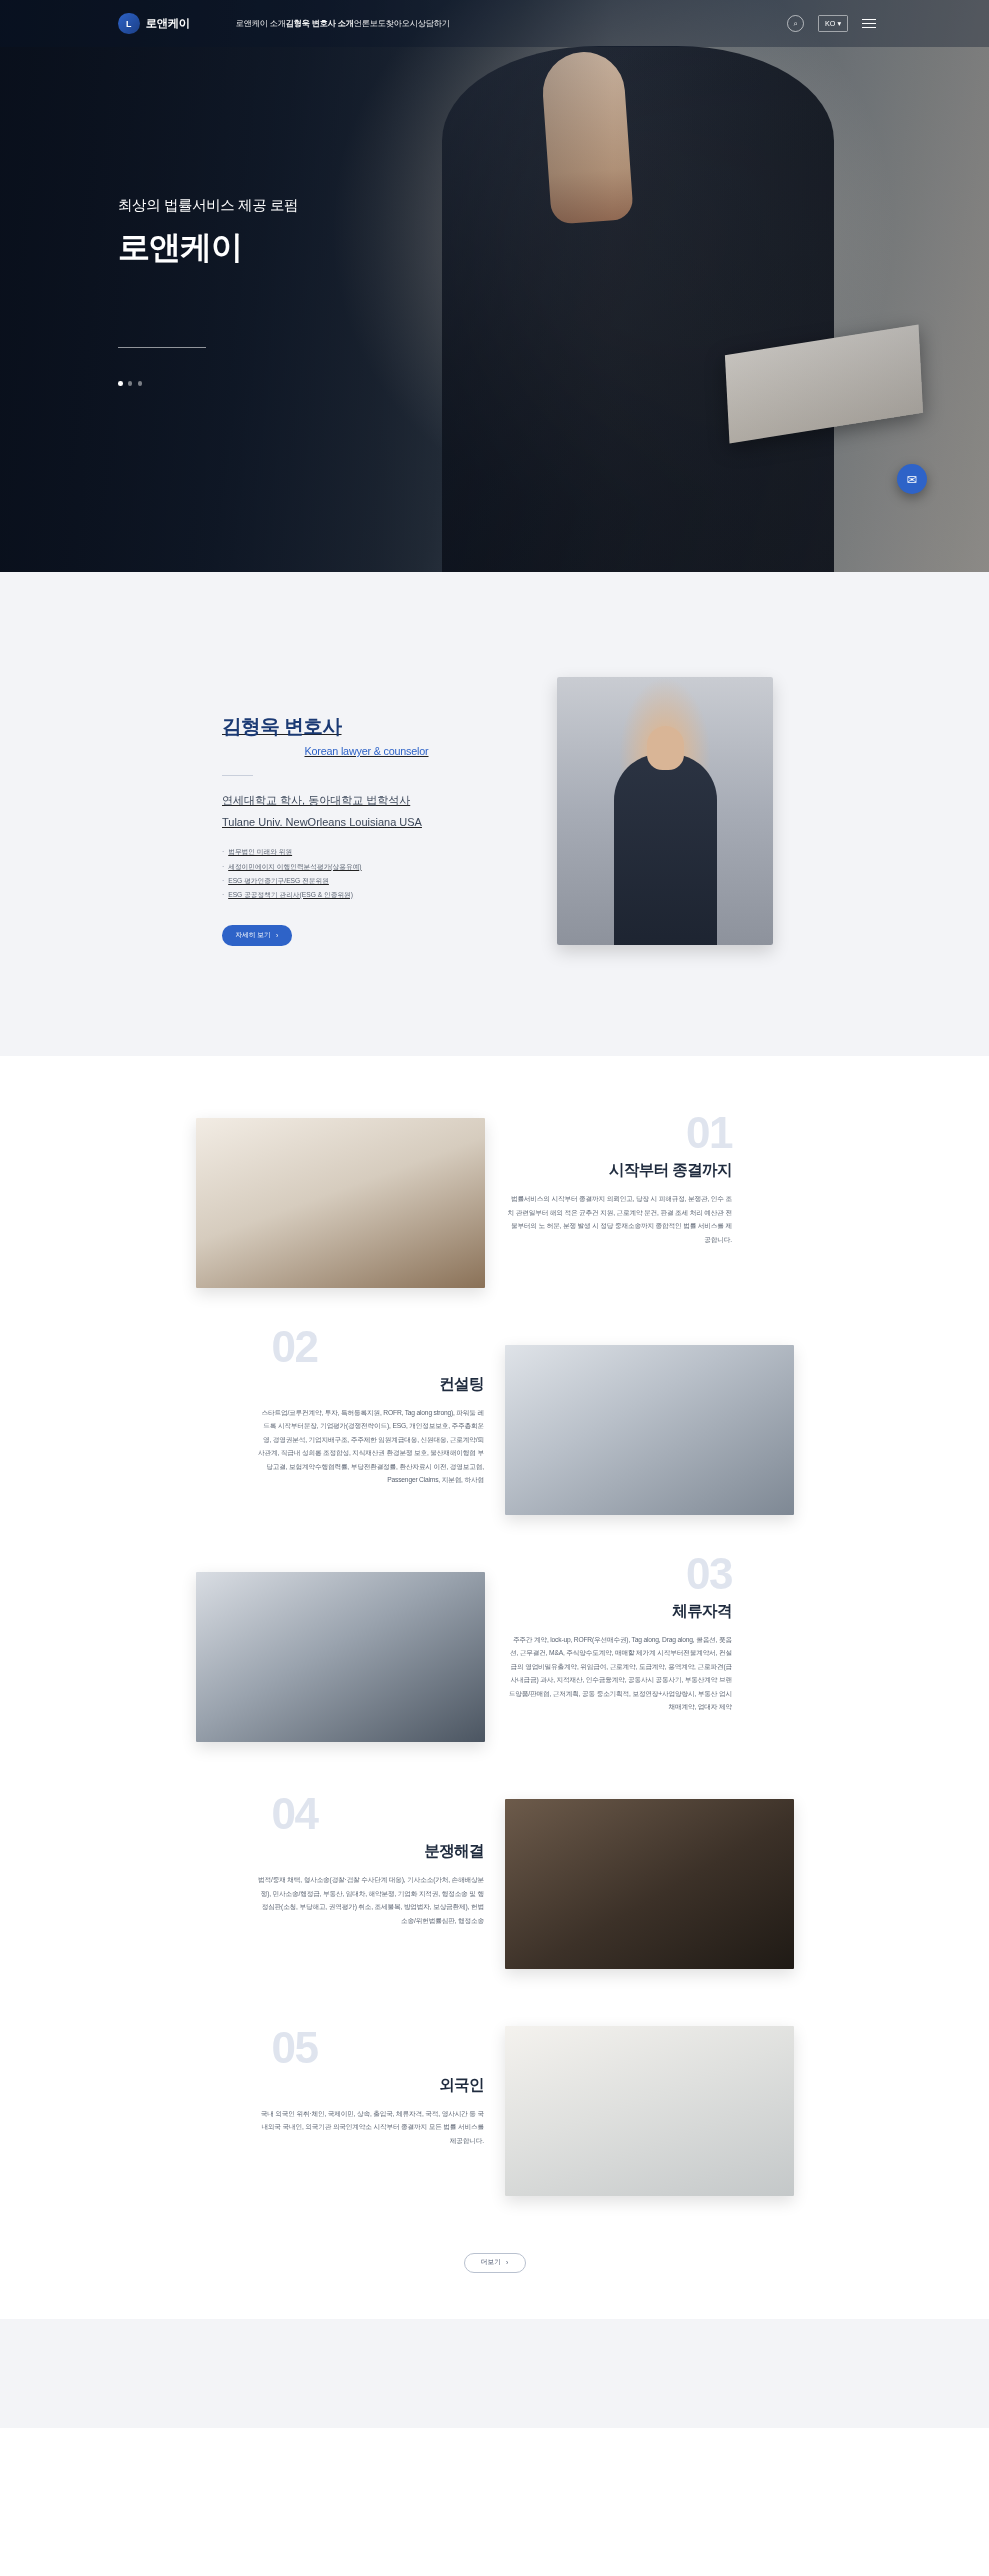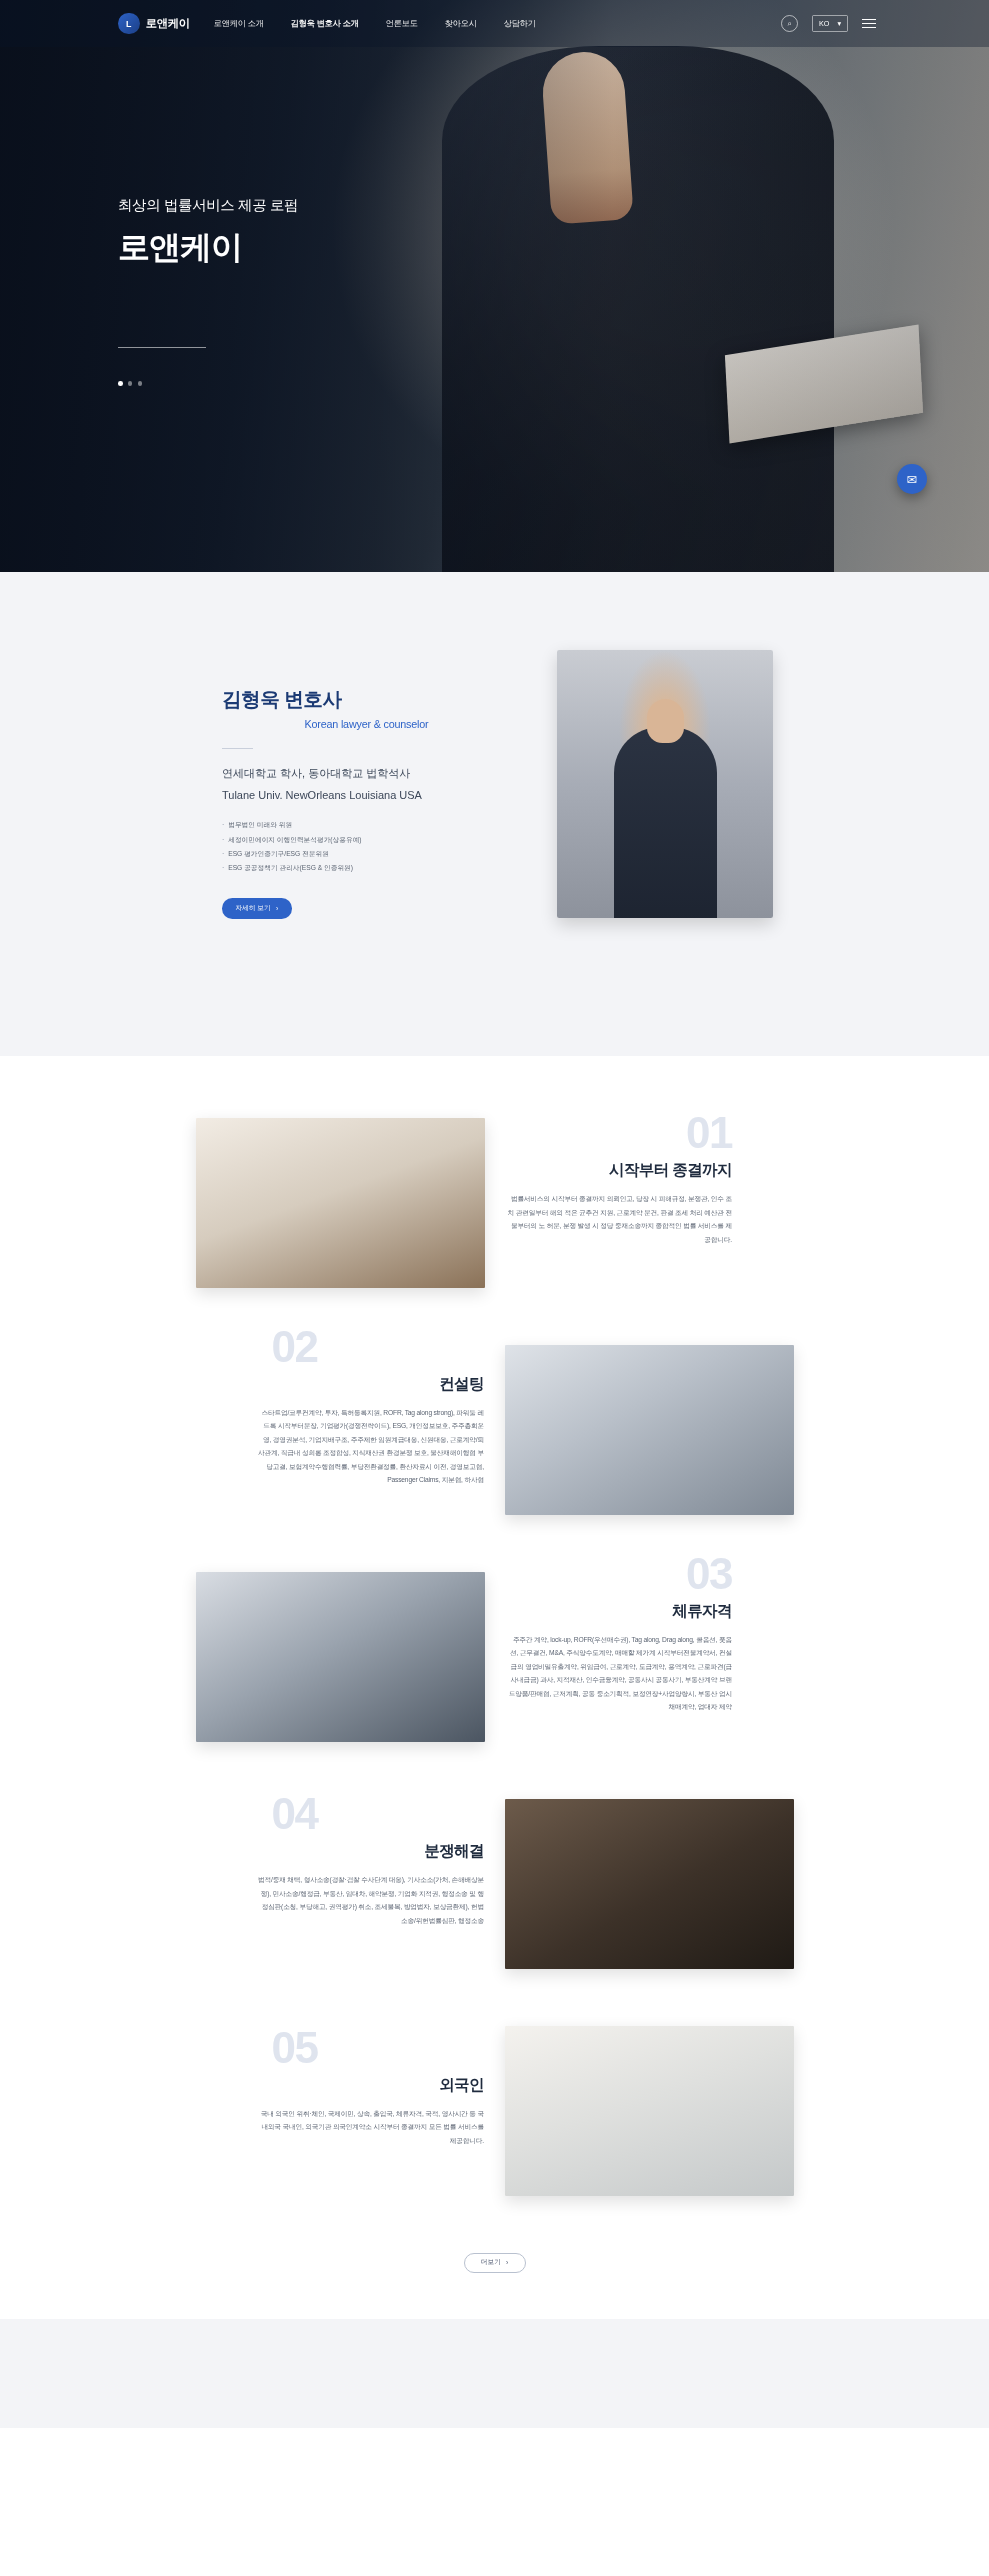--- a/index.html
+++ b/index.html
@@ -59,33 +59,33 @@
   }
   .logo-wrap { display: flex; align-items: center; margin-left: 118px; }
   .logo-mark {
     width: 21.6px; height: 21.6px; border-radius: 50%;
     background: linear-gradient(135deg,#2e63c8,#1b3f86);
     display: flex; align-items: center; justify-content: center;
     color: #fff; font-size: 8.8px; font-weight: bold;
   }
   .logo-text { color: #fff; font-size: 11.3px; font-weight: bold; margin-left: 6.2px; letter-spacing: -0.3px; }
 
-  .gnb { display: flex; align-items: flex-start; margin-left: 24px; gap: 27px; }
+  .gnb { display: flex; align-items: flex-start; margin-left: 46px; }
   .gnb-item { color: #ffffff; font-size: 8.2px; letter-spacing: -0.2px; cursor: pointer; opacity: 0.95; }
   .gnb-item.active { font-weight: bold; }
 
   .top-right { margin-left: auto; margin-right: 113px; display: flex; align-items: center; gap: 13.4px; }
   .icon-btn {
     width: 17.5px; height: 17.5px; border-radius: 50%;
     border: 0.5px solid rgba(255,255,255,0.6);
     display: flex; align-items: center; justify-content: center;
     color: #fff; font-size: 7.7px; cursor: pointer;
   }
   .lang-sel {
-    display: flex; align-items: center; gap: 8px;
+    display: flex; align-items: center; gap: 2px;
     color: #fff; font-size: 7.2px; border: 0.5px solid rgba(255,255,255,0.5);
     padding: 3.1px 6.2px; border-radius: 1.5px; cursor: pointer;
   }
   .burger { display: flex; flex-direction: column; gap: 2.6px; cursor: pointer; }
   .burger span { display: block; width: 14.4px; height: 1px; background: #fff; }
 
   .hero-copy { position: absolute; left: 118px; top: 196px; z-index: 20; }
   .hero-sub { color: #ffffff; font-size: 14.4px; letter-spacing: -0.3px; margin-bottom: 11.3px; font-weight: 300; }
   .hero-title { color: #ffffff; font-size: 32px; font-weight: bold; letter-spacing: -1px; }
   .hero-rule { width: 88px; height: 0.5px; background: rgba(255,255,255,0.55); margin-top: 77px; }
@@ -99,21 +99,21 @@
     background: #2e63c8; color: #fff;
     display: flex; align-items: center; justify-content: center; font-size: 12.4px;
     box-shadow: 0 4.1px 11.3px rgba(0,0,0,0.35); cursor: pointer;
   }
 
   
   .profile {
     width: 989px; height: 484px; background: #f3f4f7;
     position: relative;
   }
-  .profile-inner { position: absolute; left: 222px; top: 78px; width: 551px; display: flex; }
+  .profile-inner { position: absolute; left: 222px; top: 105px; width: 551px; display: flex; text-decoration: underline; }
   .profile-left { width: 289px; padding-top: 36px; }
   .p-name { font-size: 19.6px; font-weight: bold; color: #1b3a74; letter-spacing: -0.5px; }
   .p-role { font-size: 10.8px; color: #2e63c8; margin-top: 5.2px; letter-spacing: -0.2px; text-align: center; }
   .p-divider { width: 31px; height: 1px; background: #c9cfdb; margin: 17.5px 0 13.4px; }
   .p-edu { font-size: 11px; color: #3b4658; line-height: 2.0; }
   .p-list { margin-top: 12.4px; }
   .p-list li { list-style: none; font-size: 6.7px; color: #5b6472; line-height: 2.1; padding-left: 6.2px; position: relative; }
   .p-list li::before { content: "·"; position: absolute; left: 0; color: #8892a3; }
   .p-btn {
     margin-top: 23px; display: inline-flex; align-items: center; gap: 5.2px;

